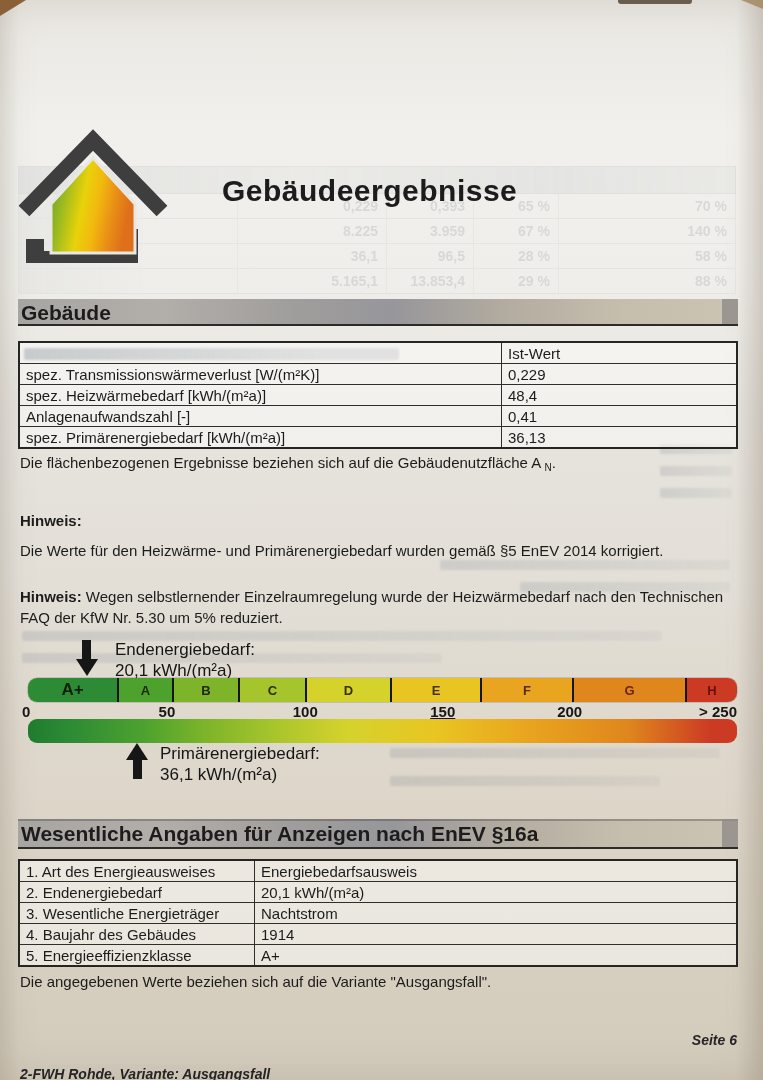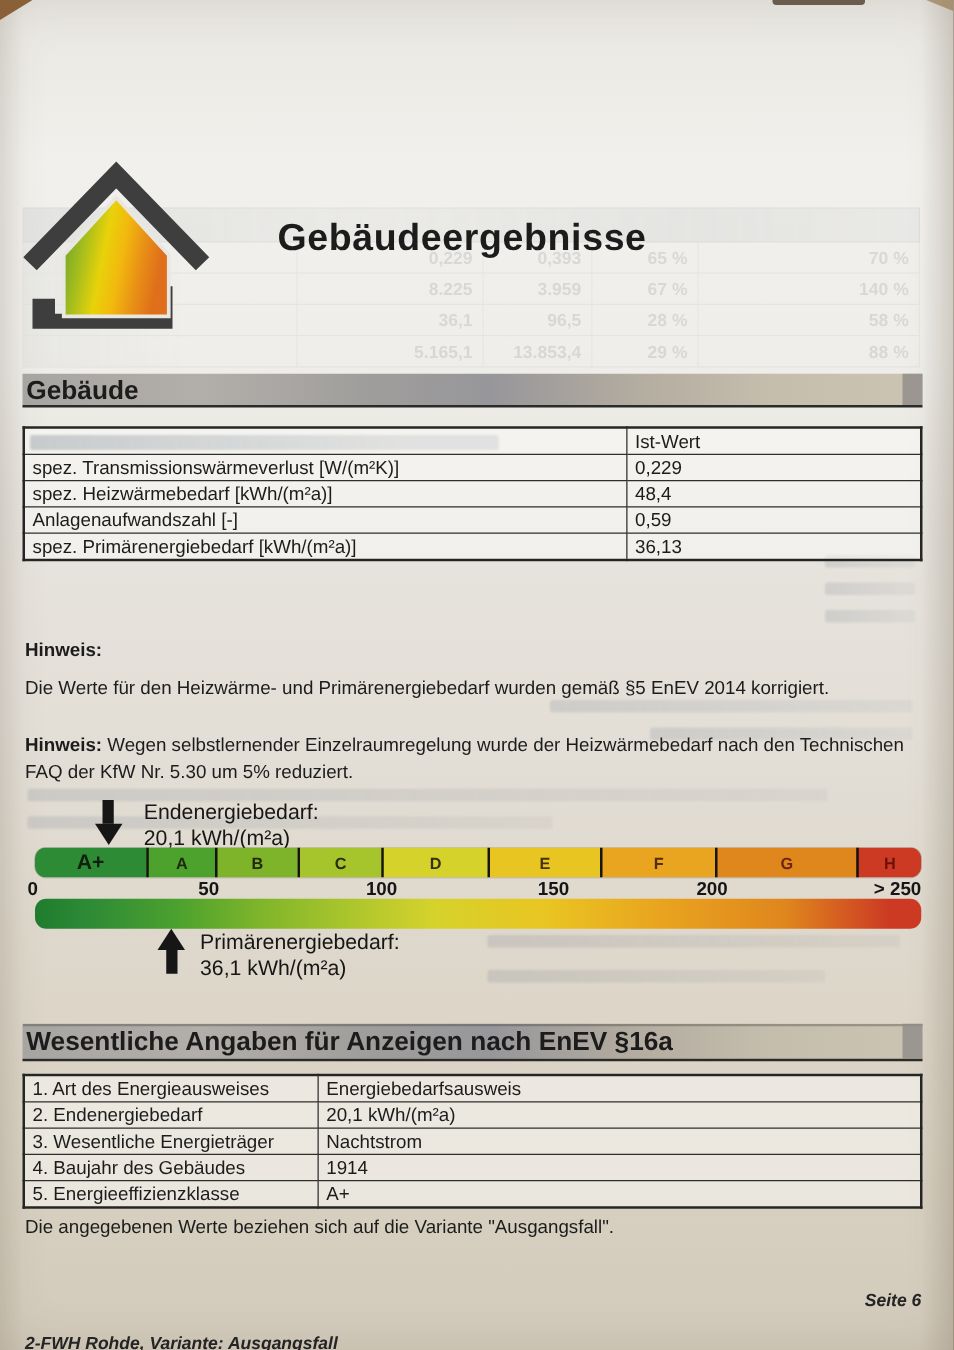--- a/index.html
+++ b/index.html
@@ -150,29 +150,33 @@
     <tr>
       <td>spez. Transmissionswärmeverlust [W/(m²K)]</td>
       <td class="valcol">0,229</td>
     </tr>
     <tr>
       <td>spez. Heizwärmebedarf [kWh/(m²a)]</td>
       <td class="valcol">48,4</td>
     </tr>
     <tr>
       <td>Anlagenaufwandszahl [-]</td>
-      <td class="valcol">0,59</td>
+      <td class="valcol">0,41</td>
     </tr>
     <tr>
       <td>spez. Primärenergiebedarf [kWh/(m²a)]</td>
       <td class="valcol">36,13</td>
     </tr>
   </tbody>
     </table>
 
+  <div class="abs para" style="top:452px;">
+    <span>Die flächenbezogenen Ergebnisse beziehen sich auf die Gebäudenutzfläche A</span>
+    <span class="sub">N</span><span>.</span>
+  </div>
 
   <div class="abs para" style="top:510px;font-weight:700;">Hinweis:</div>
   <div class="abs para" style="top:540px;text-align:center;">Die Werte für den Heizwärme- und Primärenergiebedarf wurden gemäß §5 EnEV 2014 korrigiert.</div>
 
   <div class="abs para" style="top:586px;width:722px;">
     <strong>Hinweis:</strong><span> Wegen selbstlernender Einzelraumregelung wurde der Heizwärmebedarf nach den Technischen FAQ der KfW Nr. 5.30 um 5% reduziert.</span>
   </div>
 
   <div class="abs marker-label" id="label-end">
     <div>Endenergiebedarf:</div>
@@ -214,21 +218,21 @@
           <span style="color: rgb(110, 36, 16);">G</span>
         </div>
         <div class="band" style="width: 7.33%; background: rgb(204, 58, 36); border-left: 2.4px solid rgb(21, 21, 15);">
           <span style="color: rgb(107, 16, 10);">H</span>
         </div>
       </div>
     <div id="scale-axis">
         <span class="tick" style="left: 0%; transform: translateX(-6px);">0</span>
         <span class="tick" style="left: 19.6%; transform: translateX(-50%);">50</span>
         <span class="tick" style="left: 39.1%; transform: translateX(-50%);">100</span>
-        <span class="tick" style="left: 58.5%; transform: translateX(-50%);">150</span>
+        <span class="tick" style="left: 58.5%; transform: translateX(-50%); text-decoration: underline;">150</span>
         <span class="tick" style="left: 76.4%; transform: translateX(-50%);">200</span>
         <span class="tick" style="right: 0px;">&gt; 250</span>
       </div>
     <div id="scale-bottom" style="background: linear-gradient(90deg, rgb(31, 124, 47) 0%, rgb(46, 139, 53) 6.28%, rgb(77, 162, 46) 16.43%, rgb(125, 180, 42) 24.97%, rgb(166, 196, 44) 34.35%, rgb(214, 210, 44) 45.07%, rgb(233, 197, 34) 57.41%, rgb(233, 165, 31) 70.24%, rgb(223, 134, 29) 84.7%, rgb(204, 58, 36) 96.34%);"></div>
     <div class="marker" id="marker-prim" style="left: calc(15.4% - 11px);">
       <div class="head-up"></div>
       <div class="shaft"></div>
     </div>
   </div>
 

